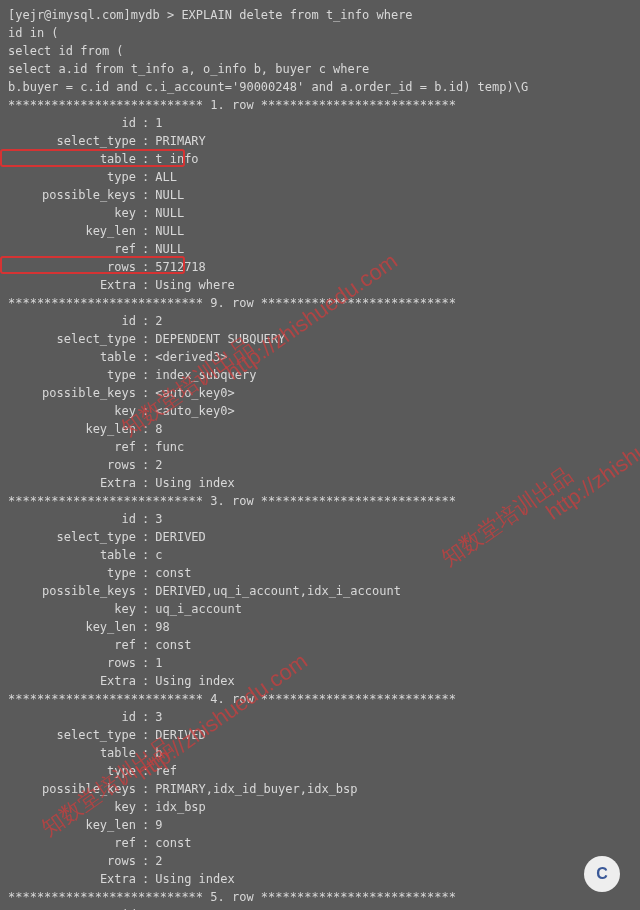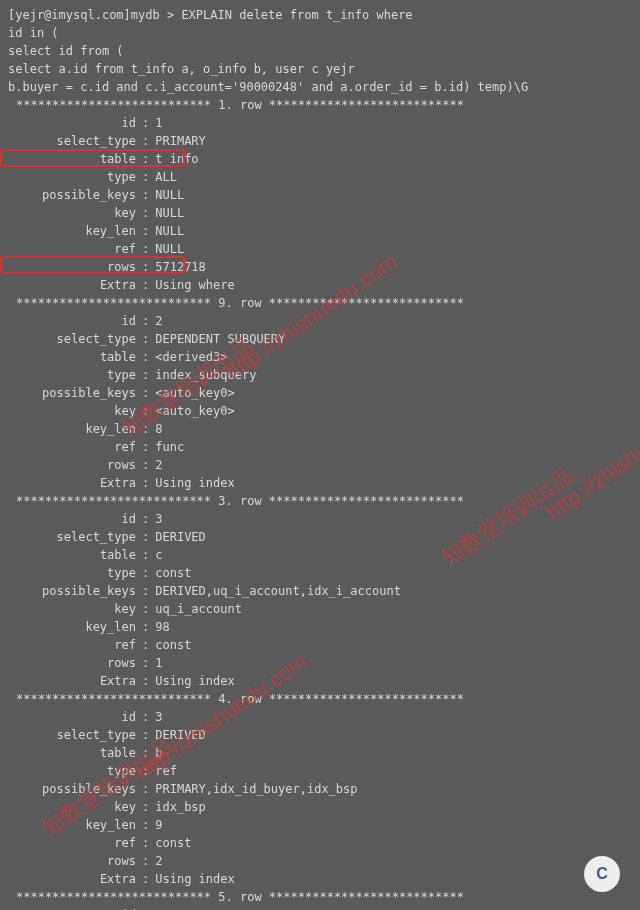--- a/index.html
+++ b/index.html
@@ -9,21 +9,21 @@
   font-family: Menlo, Consolas, monospace;
   font-size: 12px;
   line-height: 1.5;
   width: 640px;
   height: 910px;
   overflow: hidden;
   position: relative;
   padding: 6px 8px;
 }
 .query-line { white-space: pre; }
-.row-sep { white-space: pre; margin-left: 8px; }
+.row-sep { white-space: pre; }
 .kv-line { white-space: pre; }
 .kv-line .label-col { display: inline-block; width: 128px; text-align: right; }
 .kv-line .colon { padding: 0 6px; }
 .highlight-box {
   position: absolute;
   border: 2px solid #d63333;
   border-radius: 3px;
   height: 18px;
   background: transparent;
   pointer-events: none;
@@ -60,21 +60,21 @@
   font-weight: bold;
   font-size: 16px;
 }
 </style>
 </head>
 <body>
 
 <div class="query-line">[yejr@imysql.com]mydb &gt; EXPLAIN delete from t_info where</div>
 <div class="query-line">id in (</div>
 <div class="query-line">select id from (</div>
-<div class="query-line">select a.id from t_info a, o_info b, user c yejr</div>
+<div class="query-line">select a.id from t_info a, o_info b, buyer c where</div>
 <div class="query-line">b.buyer = c.id and c.i_account='90000248' and a.order_id = b.id) temp)\G</div>
 
 <div class="row-sep">*************************** 1. row ***************************</div>
 <div class="kv-line"><span class="label-col">id</span><span class="colon">:</span><span>1</span></div>
 <div class="kv-line"><span class="label-col">select_type</span><span class="colon">:</span><span>PRIMARY</span></div>
 <div class="kv-line"><span class="label-col">table</span><span class="colon">:</span><span>t_info</span></div>
 <div class="kv-line"><span class="label-col">type</span><span class="colon">:</span><span>ALL</span></div>
 <div class="kv-line"><span class="label-col">possible_keys</span><span class="colon">:</span><span>NULL</span></div>
 <div class="kv-line"><span class="label-col">key</span><span class="colon">:</span><span>NULL</span></div>
 <div class="kv-line"><span class="label-col">key_len</span><span class="colon">:</span><span>NULL</span></div>

